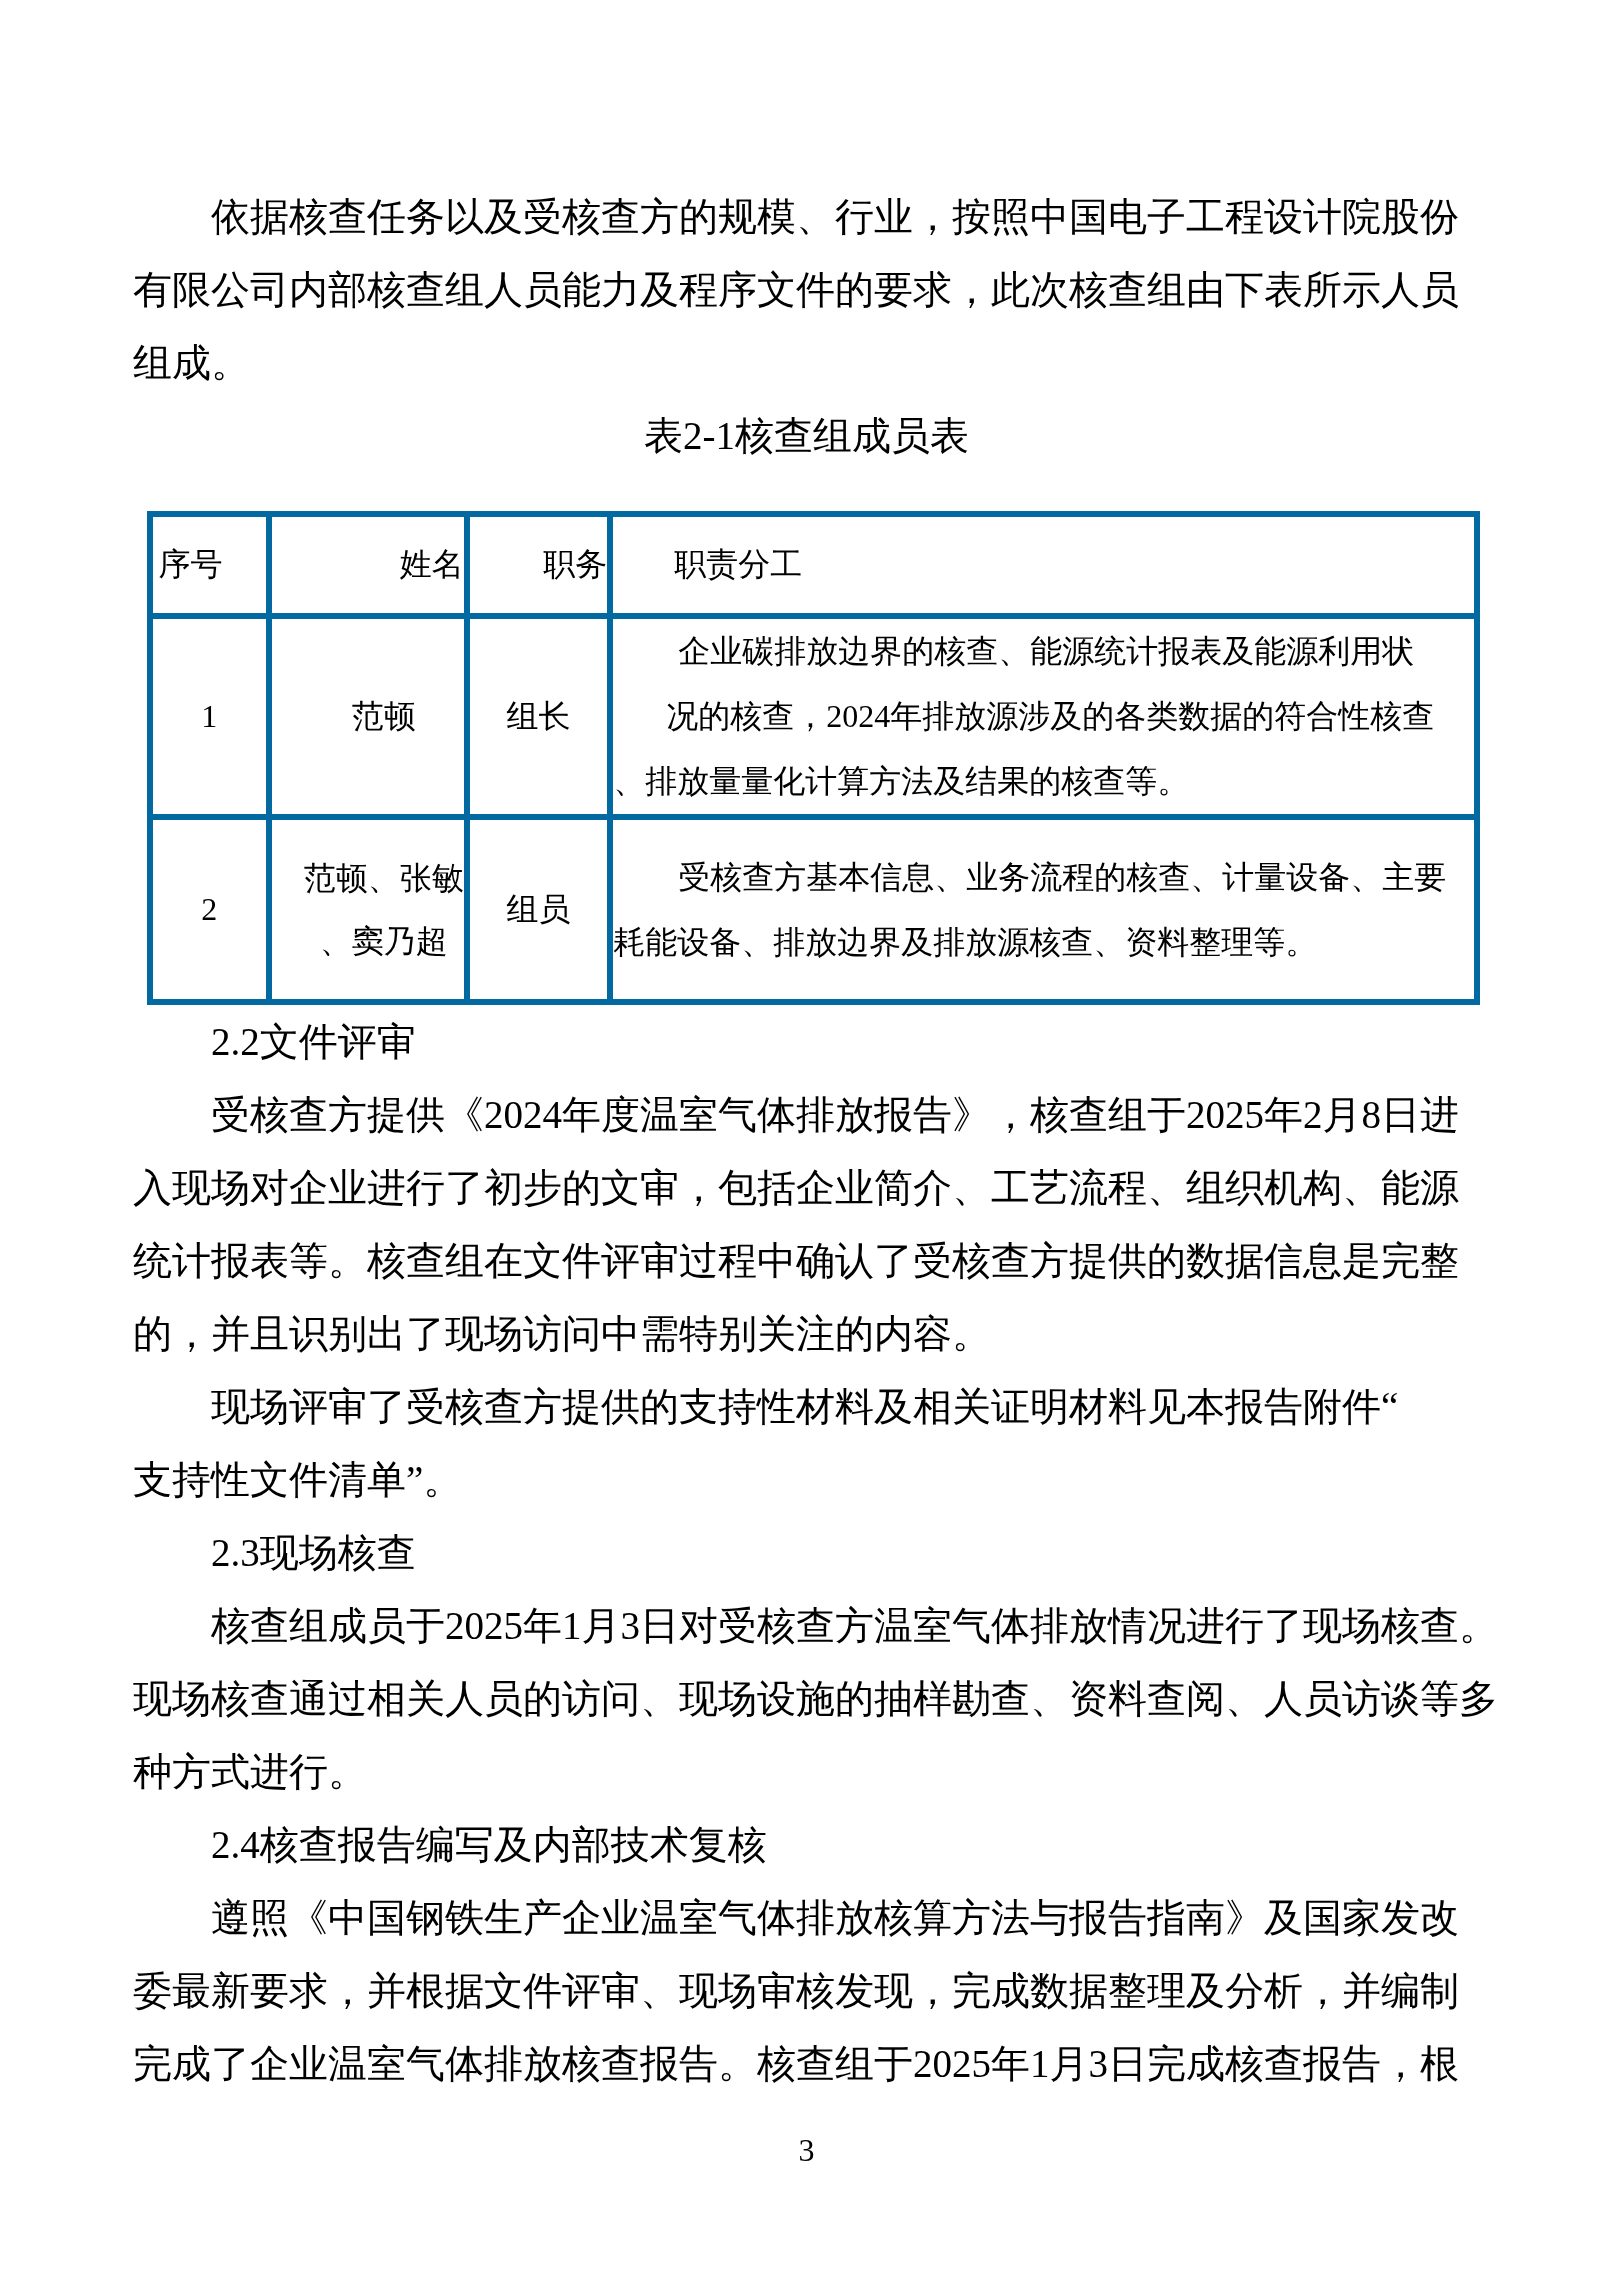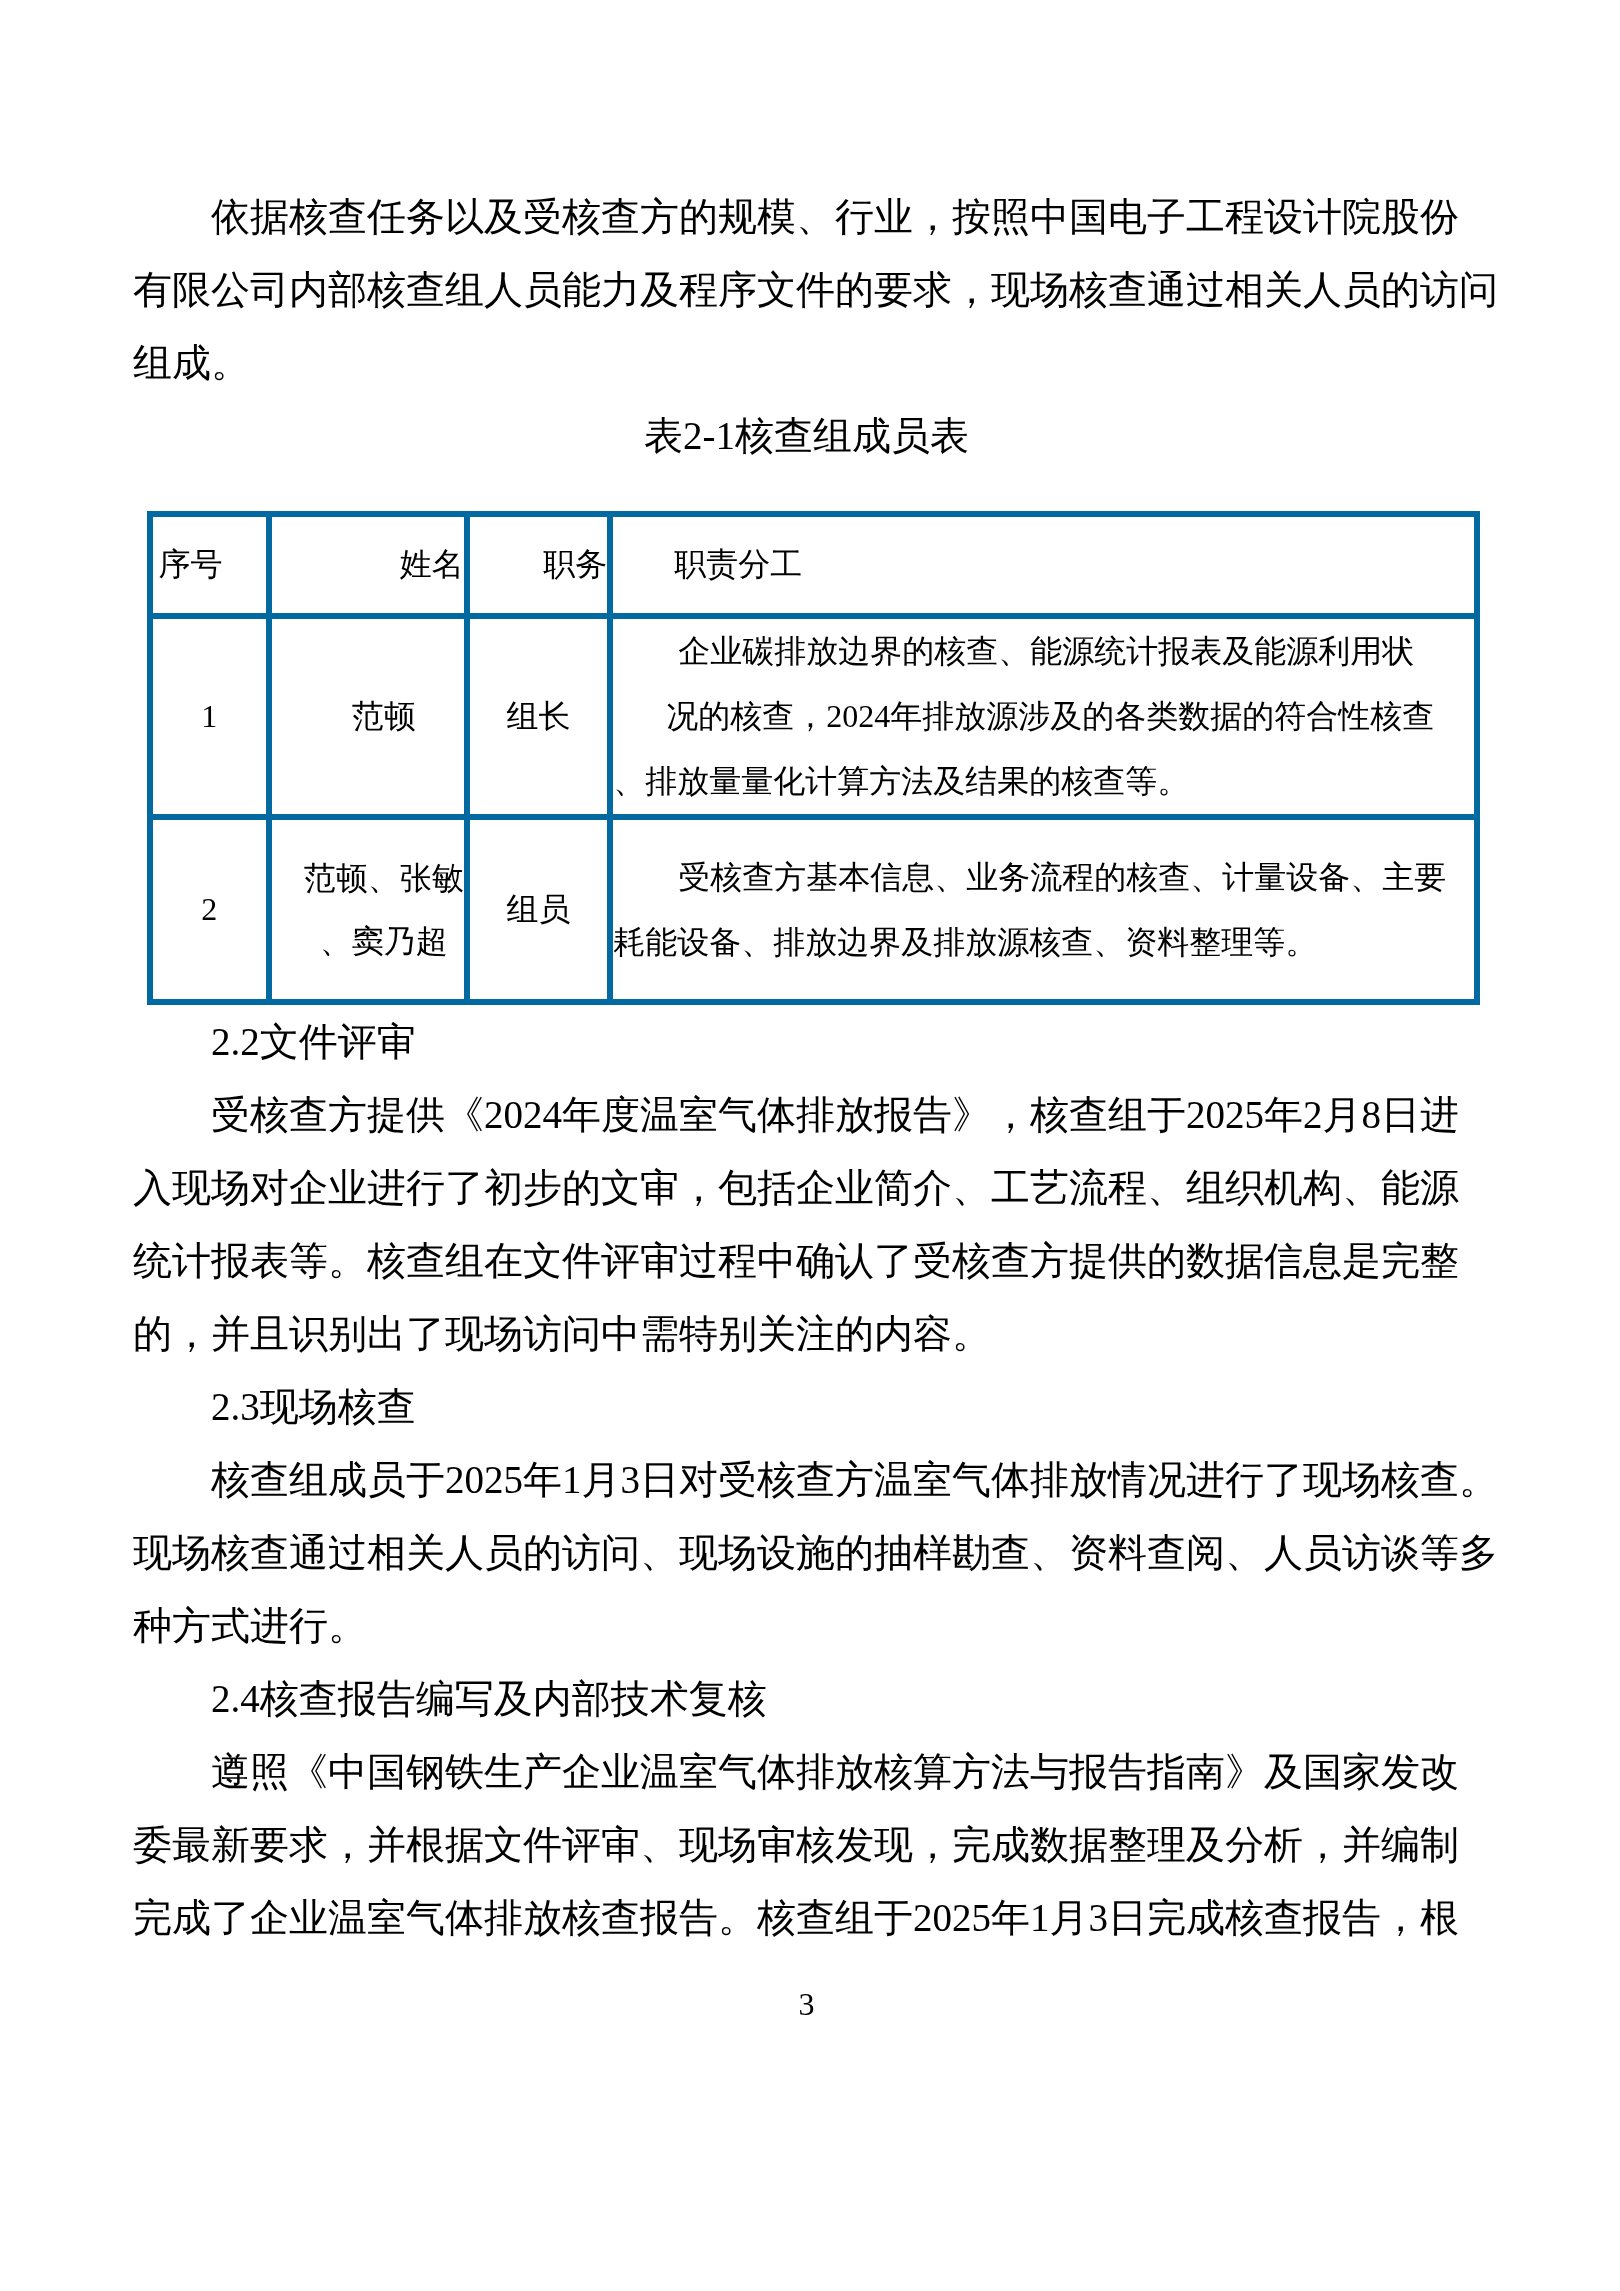--- a/index.html
+++ b/index.html
@@ -69,21 +69,21 @@
     text-align: center;
   }
 </style>
 </head>
 <body>
 
 <div class="content">
 
   <div>
     <div class="line indent">依据核查任务以及受核查方的规模、行业，按照中国电子工程设计院股份</div>
-    <div class="line">有限公司内部核查组人员能力及程序文件的要求，现场核查通过相关人员的访问</div>
+    <div class="line">有限公司内部核查组人员能力及程序文件的要求，此次核查组由下表所示人员</div>
     <div class="line">组成。</div>
   </div>
 
   <div class="line doc-title-line">表2-1核查组成员表</div>
 
   <table class="members">
     <colgroup>
       <col style="width:125px">
       <col style="width:181px">
       <col style="width:152px">
@@ -124,20 +124,24 @@
     </table>
 
   <div>
     <div class="line indent">2.2文件评审</div>
     <div>
       <div class="line indent">受核查方提供《2024年度温室气体排放报告》，核查组于2025年2月8日进</div>
       <div class="line">入现场对企业进行了初步的文审，包括企业简介、工艺流程、组织机构、能源</div>
       <div class="line">统计报表等。核查组在文件评审过程中确认了受核查方提供的数据信息是完整</div>
       <div class="line">的，并且识别出了现场访问中需特别关注的内容。</div>
     </div>
+    <div>
+      <div class="line indent">现场评审了受核查方提供的支持性材料及相关证明材料见本报告附件“</div>
+      <div class="line">支持性文件清单”。</div>
+    </div>
   </div>
 
   <div>
     <div class="line indent">2.3现场核查</div>
     <div>
       <div class="line indent">核查组成员于2025年1月3日对受核查方温室气体排放情况进行了现场核查。</div>
       <div class="line">现场核查通过相关人员的访问、现场设施的抽样勘查、资料查阅、人员访谈等多</div>
       <div class="line">种方式进行。</div>
     </div>
   </div>

